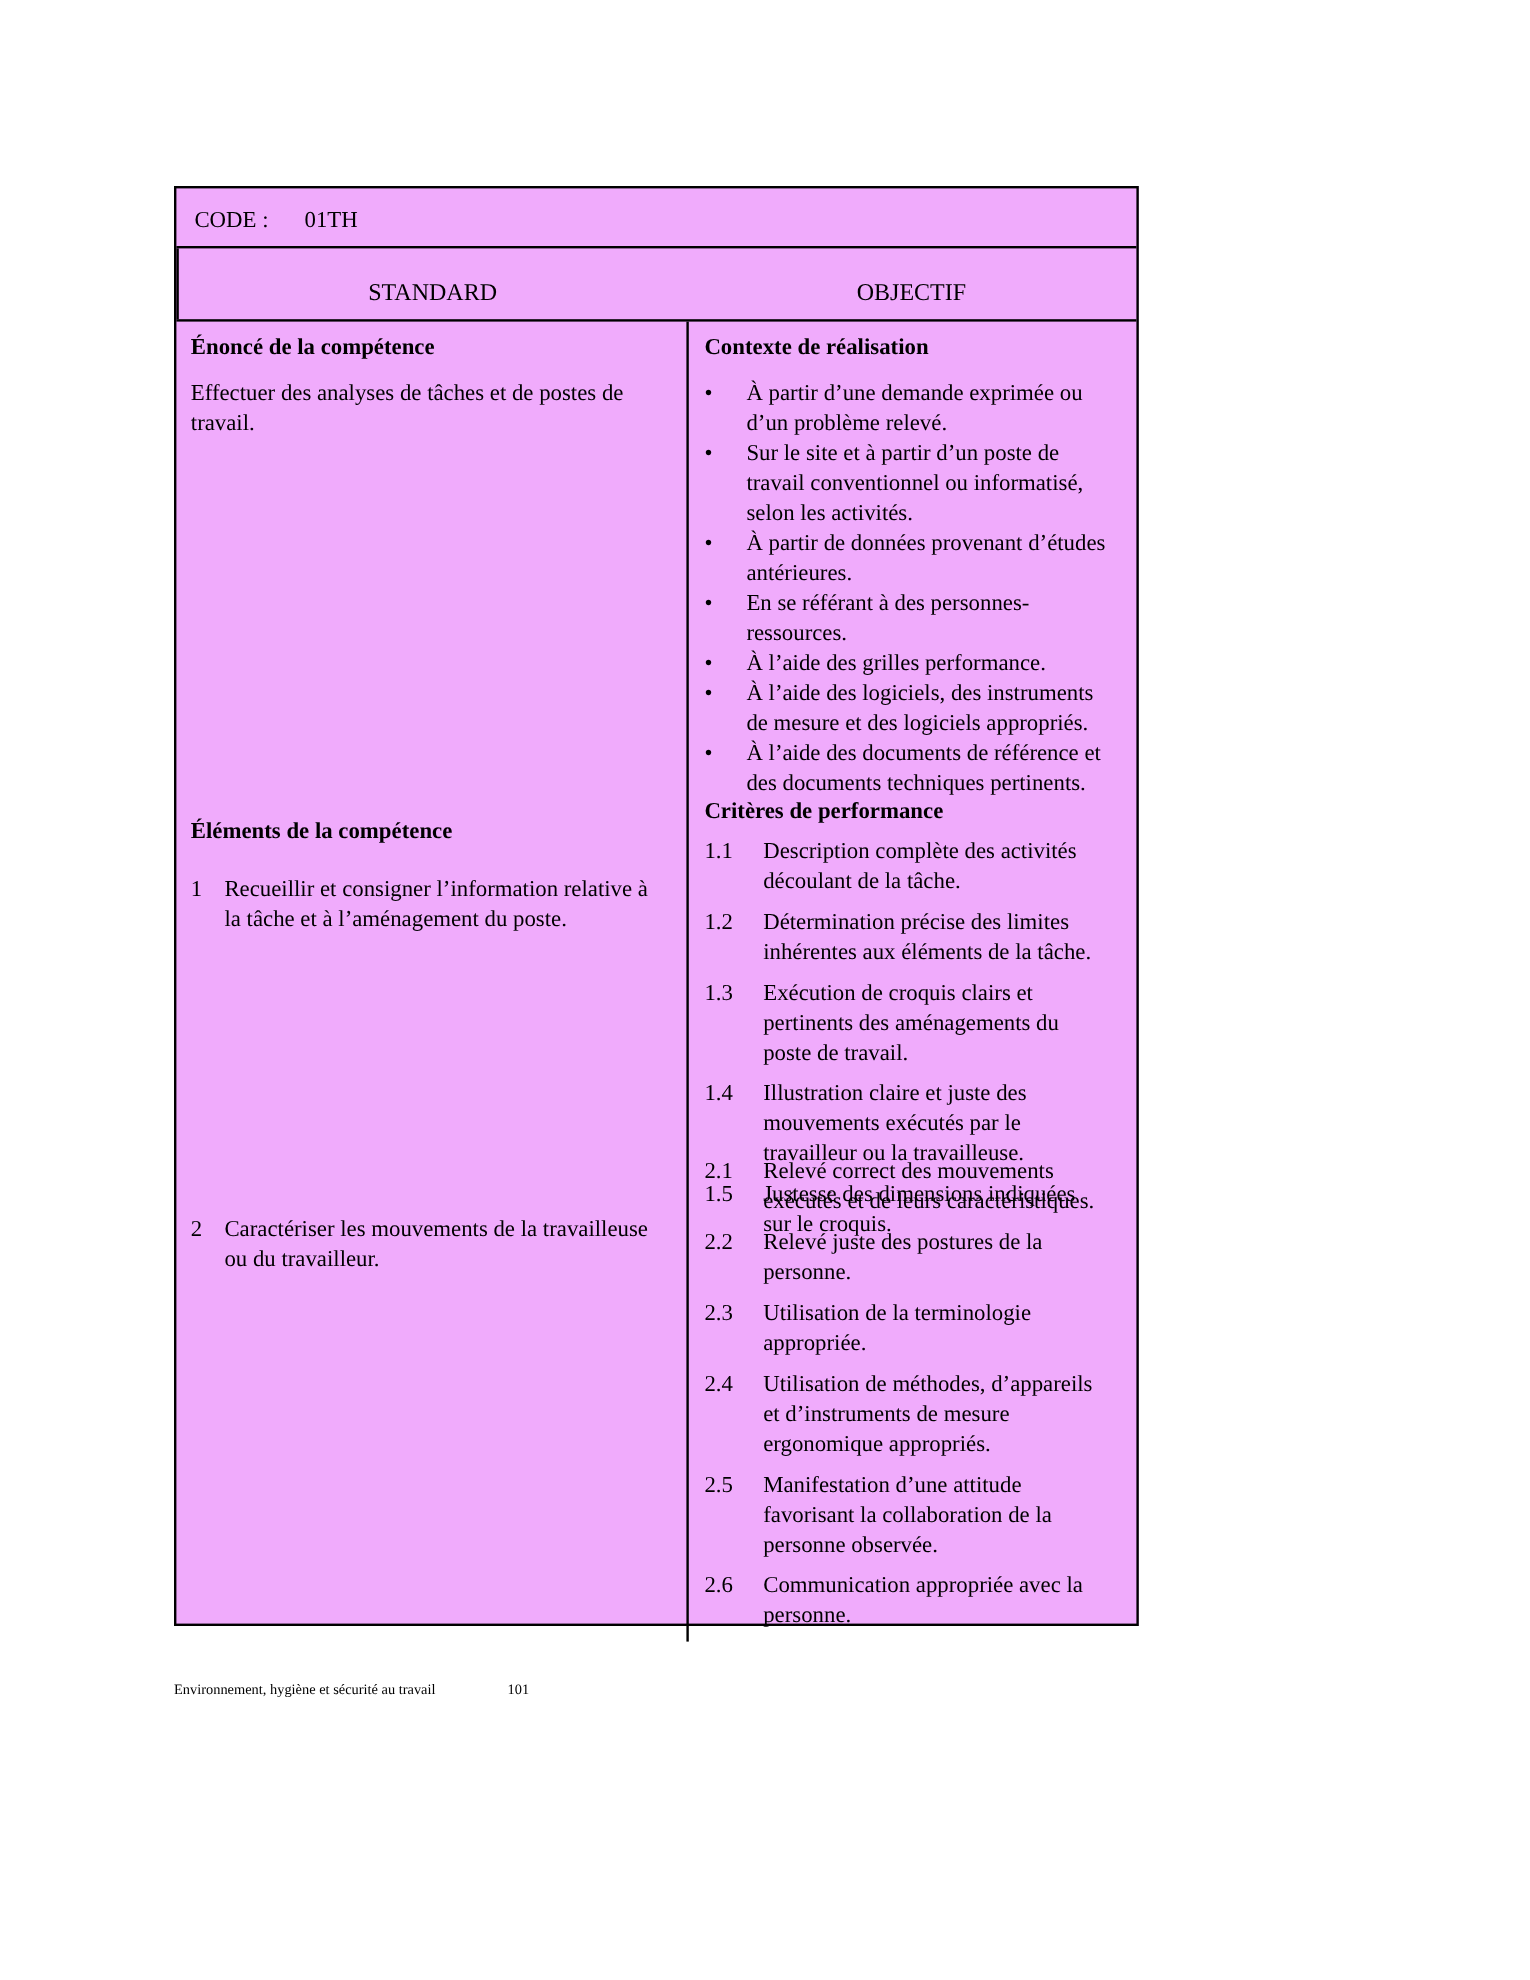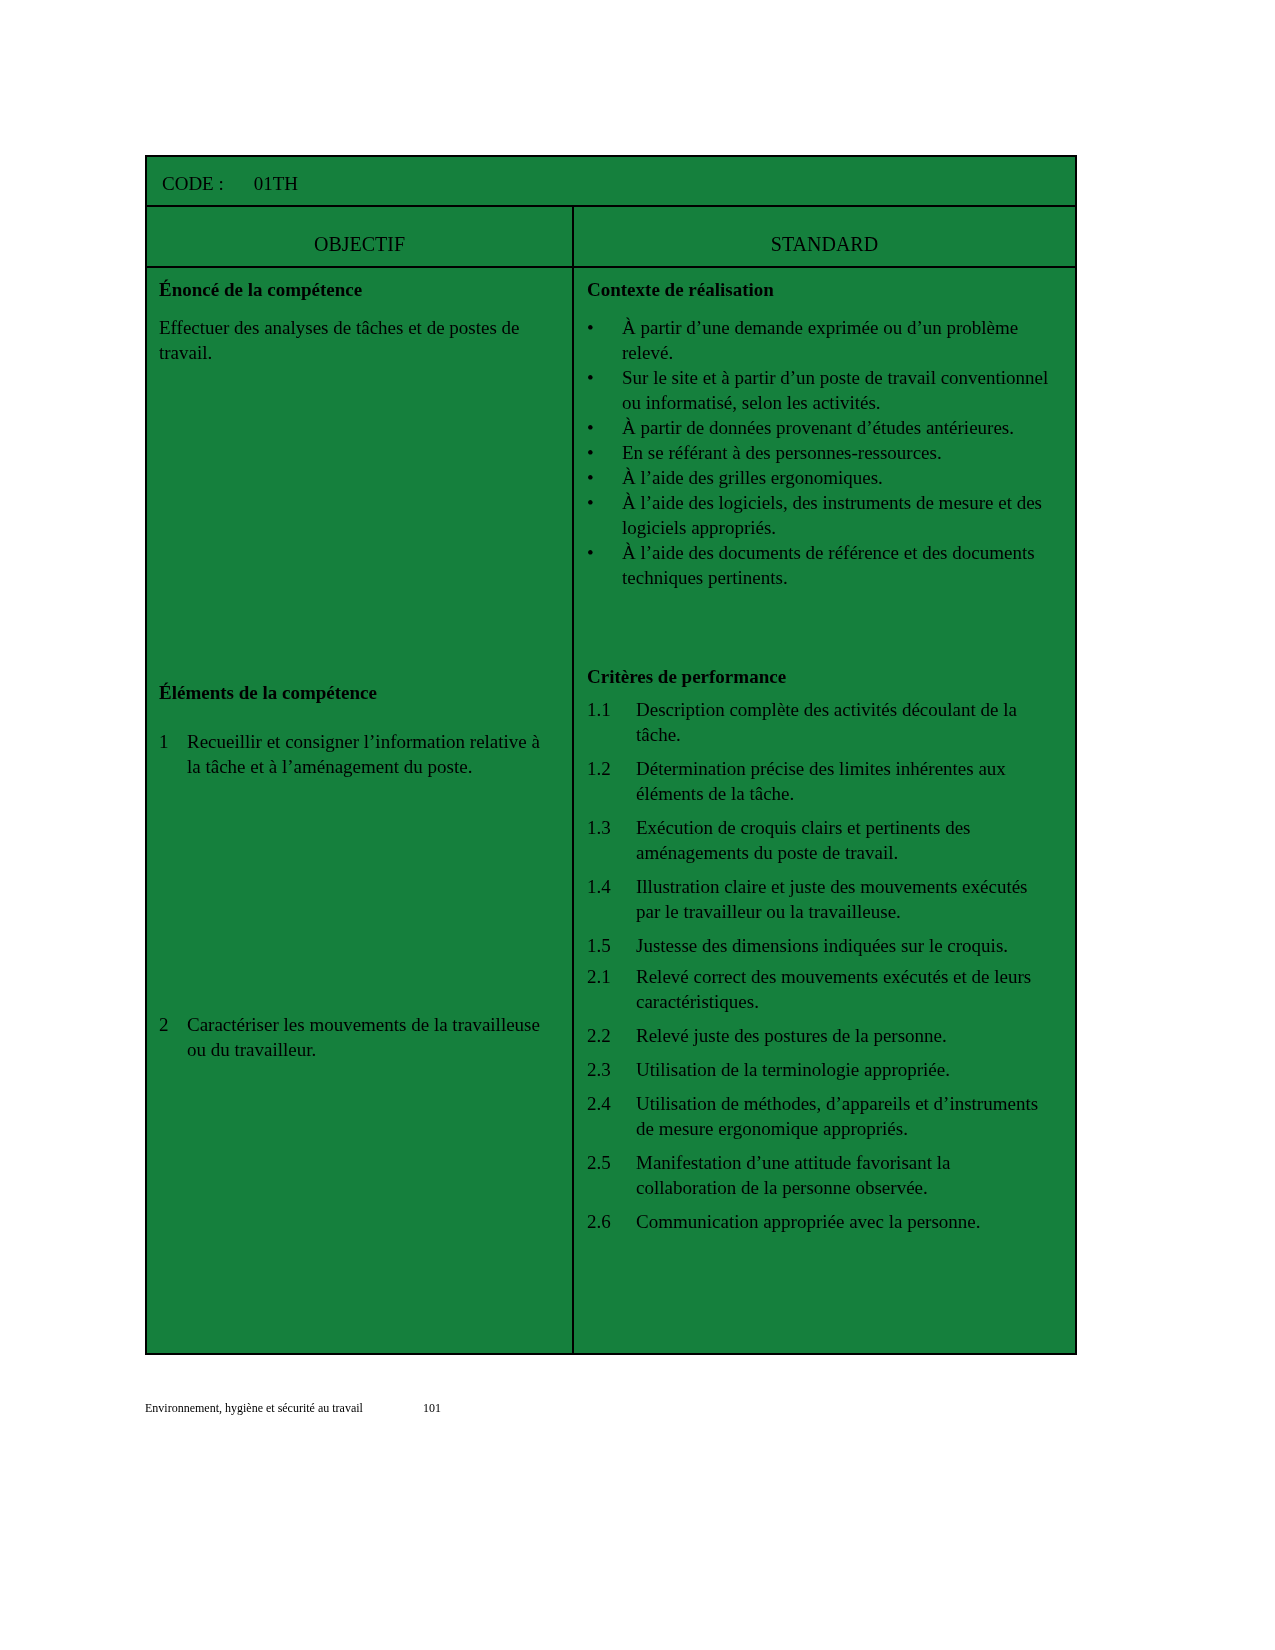--- a/index.html
+++ b/index.html
@@ -11,23 +11,23 @@
     color: #000;
     font-family: "Liberation Serif", serif;
     font-size: 19px;
     line-height: 25px;
   }
 
   .doc-table {
     position: absolute;
     left: 145px;
     top: 155px;
-    width: 932px;
+    width: 804px;
     border: 2px solid #000;
-    background: #15803d;
+    background: #f0abfc;
   }
 
   .code-row {
     height: 50px;
     border-bottom: 2px solid #000;
     display: flex;
     align-items: flex-end;
     padding: 0 0 9px 15px;
   }
   .code-value { margin-left: 30px; }
@@ -94,22 +94,22 @@
 <body>
 
 <div class="doc-table">
 
   <div class="code-row">
     <span>CODE :</span>
     <span class="code-value">01TH</span>
   </div>
 
   <div class="head-row">
+    <div class="head-cell right">STANDARD</div>
     <div class="head-cell left">OBJECTIF</div>
-    <div class="head-cell right">STANDARD</div>
   </div>
 
   <div class="content-row">
 
     <div class="col col-left">
       <div class="sec-a">
         <h3 class="doc-heading">Énoncé de la compétence</h3>
         <p>Effectuer des analyses de tâches et de postes de travail.</p>
       </div>
       <div class="sec-b">
@@ -144,21 +144,21 @@
         <div class="ctx-item">
           <span class="bullet">•</span>
           <span class="ctx-text">À partir de données provenant d’études antérieures.</span>
         </div>
         <div class="ctx-item">
           <span class="bullet">•</span>
           <span class="ctx-text">En se référant à des personnes-ressources.</span>
         </div>
         <div class="ctx-item">
           <span class="bullet">•</span>
-          <span class="ctx-text">À l’aide des grilles ergonomiques.</span>
+          <span class="ctx-text">À l’aide des grilles performance.</span>
         </div>
         <div class="ctx-item">
           <span class="bullet">•</span>
           <span class="ctx-text">À l’aide des logiciels, des instruments de mesure et des logiciels appropriés.</span>
         </div>
         <div class="ctx-item">
           <span class="bullet">•</span>
           <span class="ctx-text">À l’aide des documents de référence et des documents techniques pertinents.</span>
         </div>
       </div>

